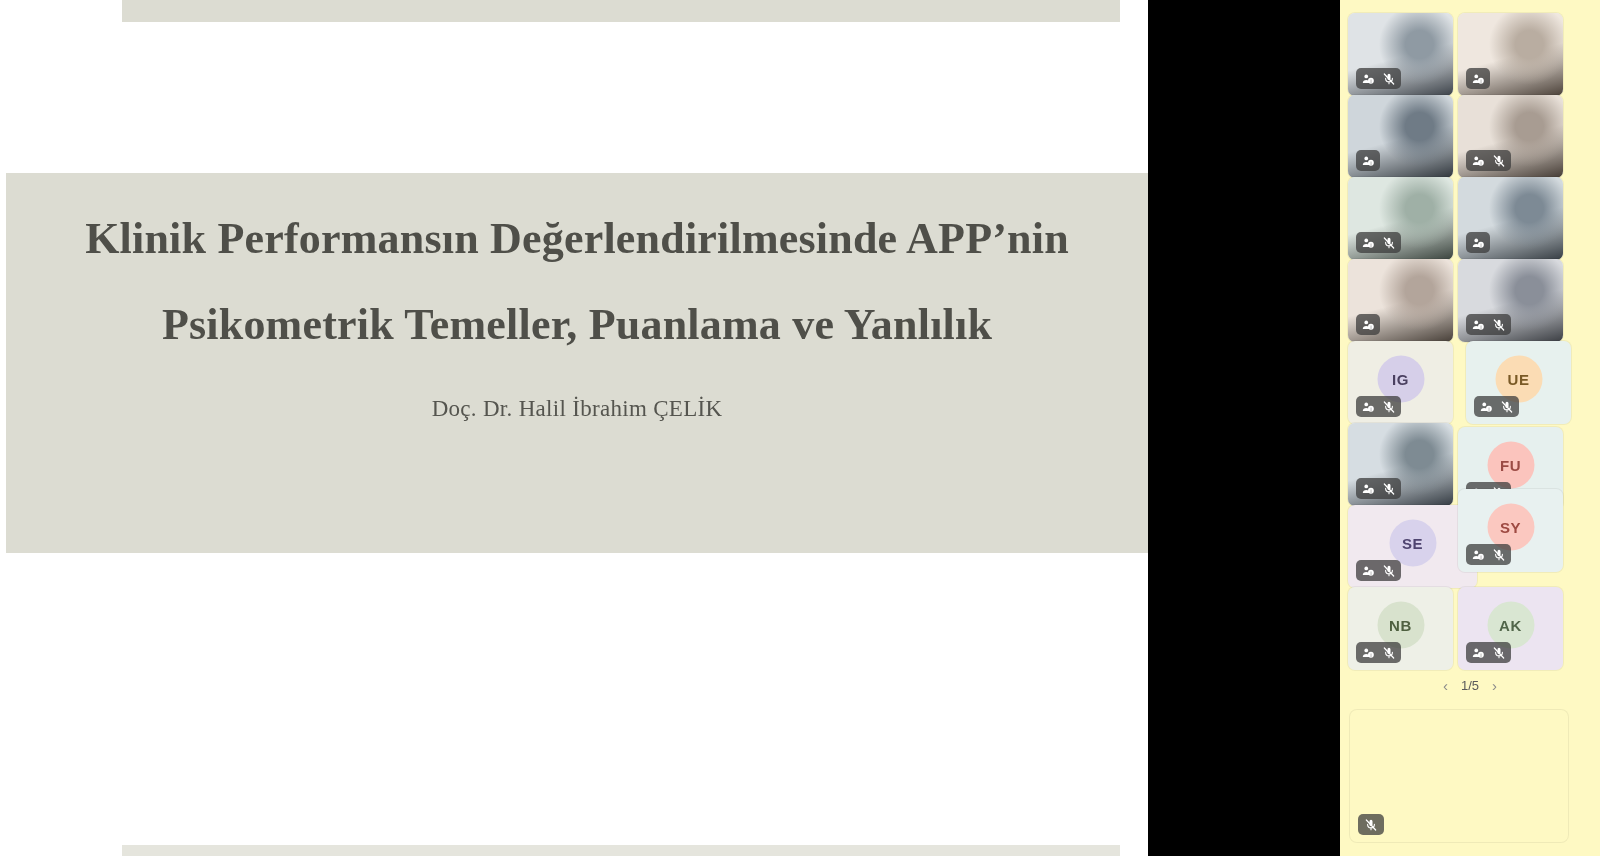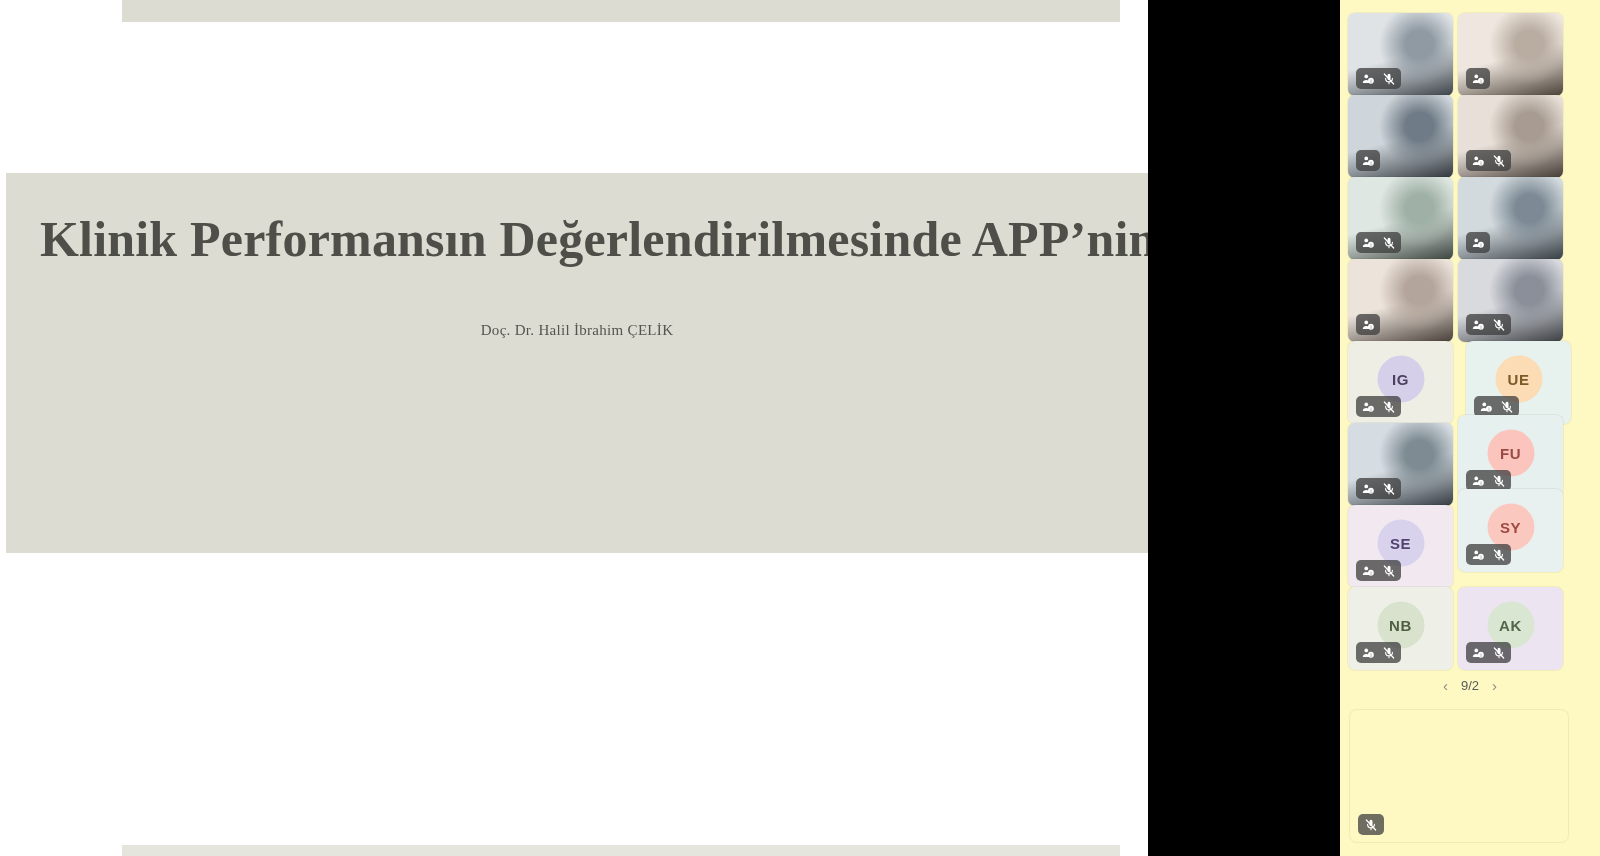--- a/index.html
+++ b/index.html
@@ -7,23 +7,23 @@
   .screen{position:relative;width:1600px;height:856px;background:#000;}
 
   
   .stage{position:absolute;left:0;top:0;width:1148px;height:856px;background:#ffffff;overflow:hidden;}
   .slide{position:absolute;left:0;top:0;width:1148px;height:856px;background:#ffffff;}
   .bar-top{position:absolute;left:122px;top:-14px;width:998px;height:36px;background:#dcdcd2;}
   .bar-bottom{position:absolute;left:122px;top:845px;width:998px;height:36px;background:#e5e5dd;}
   .title-band{position:absolute;left:6px;top:173px;width:1142px;height:380px;background:#dcdcd2;}
   .title-wrap{position:absolute;left:40px;top:196px;width:1074px;text-align:center;}
   .slide-title{font-family:"Liberation Serif",serif;font-weight:bold;color:#4f4f49;
-    font-size:50px;line-height:86px;letter-spacing:.2px;white-space:nowrap;}
-  .slide-sub{font-family:"Liberation Serif",serif;color:#55554f;font-size:15px;
-    margin-top:40px;letter-spacing:.3px;}
+    font-size:44px;line-height:86px;letter-spacing:.2px;white-space:nowrap;}
+  .slide-sub{font-family:"Liberation Serif",serif;color:#55554f;font-size:23px;
+    margin-top:28px;letter-spacing:.3px;}
   .black-gap{position:absolute;left:1148px;top:0;width:192px;height:856px;background:#000;}
 
   
   .sidebar{position:absolute;left:1340px;top:0;width:312px;height:856px;background:#fef9c3;}
   .grid{position:absolute;left:8px;top:13px;width:252px;}
   .tile{position:absolute;width:105px;height:83px;border-radius:7px;overflow:hidden;
     background:#eceff1;box-shadow:0 0 0 1px rgba(0,0,0,.05);}
   .tile .ph{position:absolute;inset:0;}
   .badge{position:absolute;left:8px;bottom:7px;height:21px;padding:0 5px;border-radius:5px;
     background:rgba(60,60,60,.74);display:flex;align-items:center;gap:7px;}
@@ -44,20 +44,21 @@
 <body>
 
 <div class="screen">
 
   <div class="stage">
     <div class="slide">
       <div class="bar-top"></div>
       <div class="title-band"></div>
       <div class="title-wrap">
         <div class="slide-title">Klinik Performansın Değerlendirilmesinde APP’nin</div>
+        <div class="slide-title">Psikometrik Temeller, Puanlama ve Yanlılık</div>
         <div class="slide-sub">Doç. Dr. Halil İbrahim ÇELİK</div>
       </div>
       <div class="bar-bottom"></div>
     </div>
   </div>
 
   <div class="black-gap"></div>
 
   <div class="sidebar">
     <div class="grid" id="tile-grid">
@@ -217,38 +218,38 @@
               <text x="17" y="18.4" font-size="8" font-family="Liberation Sans, sans-serif" text-anchor="middle" fill="#5a5a5a">i</text>
             </svg>
             <svg class="ico" viewBox="0 0 24 24" fill="none" stroke="#fff" stroke-width="1.9" stroke-linecap="round">
               <path d="M12 3.2a2.6 2.6 0 0 1 2.6 2.6v5.4a2.6 2.6 0 0 1-5.2 0V5.8A2.6 2.6 0 0 1 12 3.2z" fill="#fff" stroke="none"></path>
               <path d="M6.2 11a5.8 5.8 0 0 0 11.6 0"></path>
               <path d="M12 16.8V20"></path>
               <path d="M4 3.4 20 20.6" stroke-width="2.1"></path>
             </svg>
           </div>
         </div>
-        <div class="tile" style="left: 110px; top: 402px; background: rgb(230, 240, 238);">
+        <div class="tile" style="left: 110px; top: 414px; background: rgb(230, 240, 238);">
           <div class="avatar" style="background: rgb(251, 196, 189); color: rgb(155, 75, 69);">FU</div>
           <div class="badge">
             <svg class="ico" viewBox="0 0 24 24" fill="#fff">
               <circle cx="9" cy="7.5" r="3.2"></circle>
               <path d="M3 19c0-3.1 2.7-5.2 6-5.2s6 2.1 6 5.2z"></path>
               <circle cx="17" cy="15" r="5" fill="#fff"></circle>
               <text x="17" y="18.4" font-size="8" font-family="Liberation Sans, sans-serif" text-anchor="middle" fill="#5a5a5a">i</text>
             </svg>
             <svg class="ico" viewBox="0 0 24 24" fill="none" stroke="#fff" stroke-width="1.9" stroke-linecap="round">
               <path d="M12 3.2a2.6 2.6 0 0 1 2.6 2.6v5.4a2.6 2.6 0 0 1-5.2 0V5.8A2.6 2.6 0 0 1 12 3.2z" fill="#fff" stroke="none"></path>
               <path d="M6.2 11a5.8 5.8 0 0 0 11.6 0"></path>
               <path d="M12 16.8V20"></path>
               <path d="M4 3.4 20 20.6" stroke-width="2.1"></path>
             </svg>
           </div>
         </div>
-        <div class="tile" style="left: 0px; top: 492px; background: rgb(241, 233, 239);">
+        <div class="tile" style="left: 0px; top: 492px; background: rgb(241, 233, 239); padding-left: 24px;">
           <div class="avatar" style="background: rgb(216, 210, 236); color: rgb(79, 69, 112);">SE</div>
           <div class="badge">
             <svg class="ico" viewBox="0 0 24 24" fill="#fff">
               <circle cx="9" cy="7.5" r="3.2"></circle>
               <path d="M3 19c0-3.1 2.7-5.2 6-5.2s6 2.1 6 5.2z"></path>
               <circle cx="17" cy="15" r="5" fill="#fff"></circle>
               <text x="17" y="18.4" font-size="8" font-family="Liberation Sans, sans-serif" text-anchor="middle" fill="#5a5a5a">i</text>
             </svg>
             <svg class="ico" viewBox="0 0 24 24" fill="none" stroke="#fff" stroke-width="1.9" stroke-linecap="round">
               <path d="M12 3.2a2.6 2.6 0 0 1 2.6 2.6v5.4a2.6 2.6 0 0 1-5.2 0V5.8A2.6 2.6 0 0 1 12 3.2z" fill="#fff" stroke="none"></path>
@@ -306,21 +307,21 @@
               <path d="M6.2 11a5.8 5.8 0 0 0 11.6 0"></path>
               <path d="M12 16.8V20"></path>
               <path d="M4 3.4 20 20.6" stroke-width="2.1"></path>
             </svg>
           </div>
         </div>
       </div>
 
     <div class="pager">
       <span class="chev">‹</span>
-      <span>9/2</span>
+      <span>1/5</span>
       <span class="chev">›</span>
     </div>
 
     <div class="selfview" id="selfview">
         <div class="ph" style="background:radial-gradient(circle at 60% 42%, #b9a89a 0 17%, transparent 44%),linear-gradient(160deg,#b9bcbc 0 55%,#2d3340 100%);"></div>
         <div class="badge solo">
           <svg class="ico" viewBox="0 0 24 24" fill="none" stroke="#fff" stroke-width="1.9" stroke-linecap="round">
             <path d="M12 3.2a2.6 2.6 0 0 1 2.6 2.6v5.4a2.6 2.6 0 0 1-5.2 0V5.8A2.6 2.6 0 0 1 12 3.2z" fill="#fff" stroke="none"></path>
             <path d="M6.2 11a5.8 5.8 0 0 0 11.6 0"></path>
             <path d="M12 16.8V20"></path>

